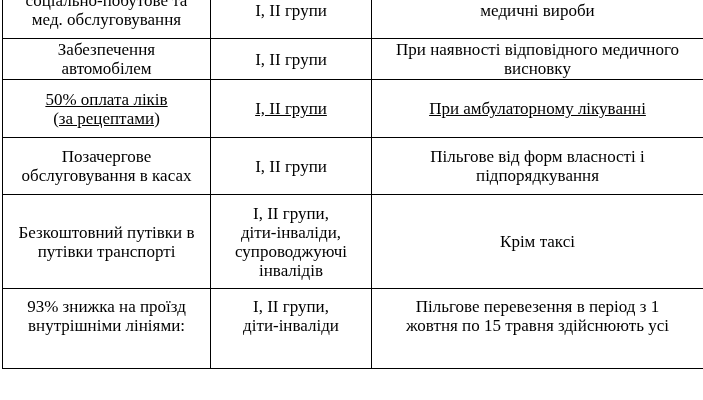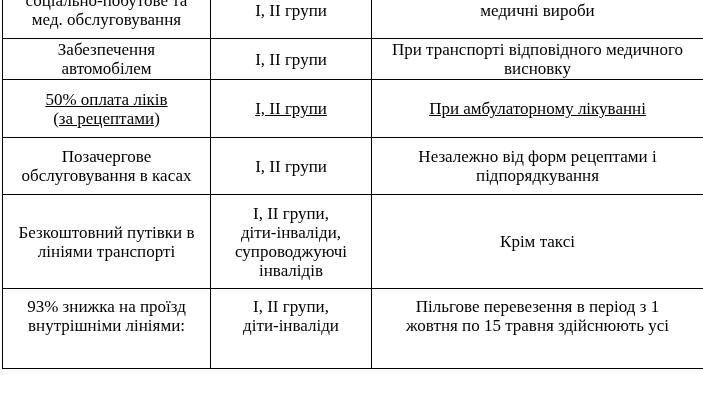--- a/index.html
+++ b/index.html
@@ -68,21 +68,21 @@
     </tr>
     <tr class="r1">
       <td>
         <span class="line">Забезпечення</span>
         <span class="line">автомобілем</span>
       </td>
       <td>
         <span class="line">I, II групи</span>
       </td>
       <td>
-        <span class="line">При транспорті відповідного медичного</span>
+        <span class="line">При наявності відповідного медичного</span>
         <span class="line">висновку</span>
       </td>
     </tr>
     <tr class="r2">
       <td>
         <span class="line">50% оплата ліків</span>
         <span class="line">(за рецептами)</span>
       </td>
       <td>
         <span class="line">I, II групи</span>
@@ -93,28 +93,28 @@
     </tr>
     <tr class="r4">
       <td>
         <span class="line">Позачергове</span>
         <span class="line">обслуговування в касах</span>
       </td>
       <td>
         <span class="line">I, II групи</span>
       </td>
       <td>
-        <span class="line">Незалежно від форм рецептами і</span>
+        <span class="line">Пільгове від форм власності і</span>
         <span class="line">підпорядкування</span>
       </td>
     </tr>
     <tr class="r5">
       <td>
         <span class="line">Безкоштовний путівки в</span>
-        <span class="line">лініями транспорті</span>
+        <span class="line">путівки транспорті</span>
       </td>
       <td>
         <span class="line">I, II групи,</span>
         <span class="line">діти-інваліди,</span>
         <span class="line">супроводжуючі</span>
         <span class="line">інвалідів</span>
       </td>
       <td>
         <span class="line">Крім таксі</span>
       </td>

